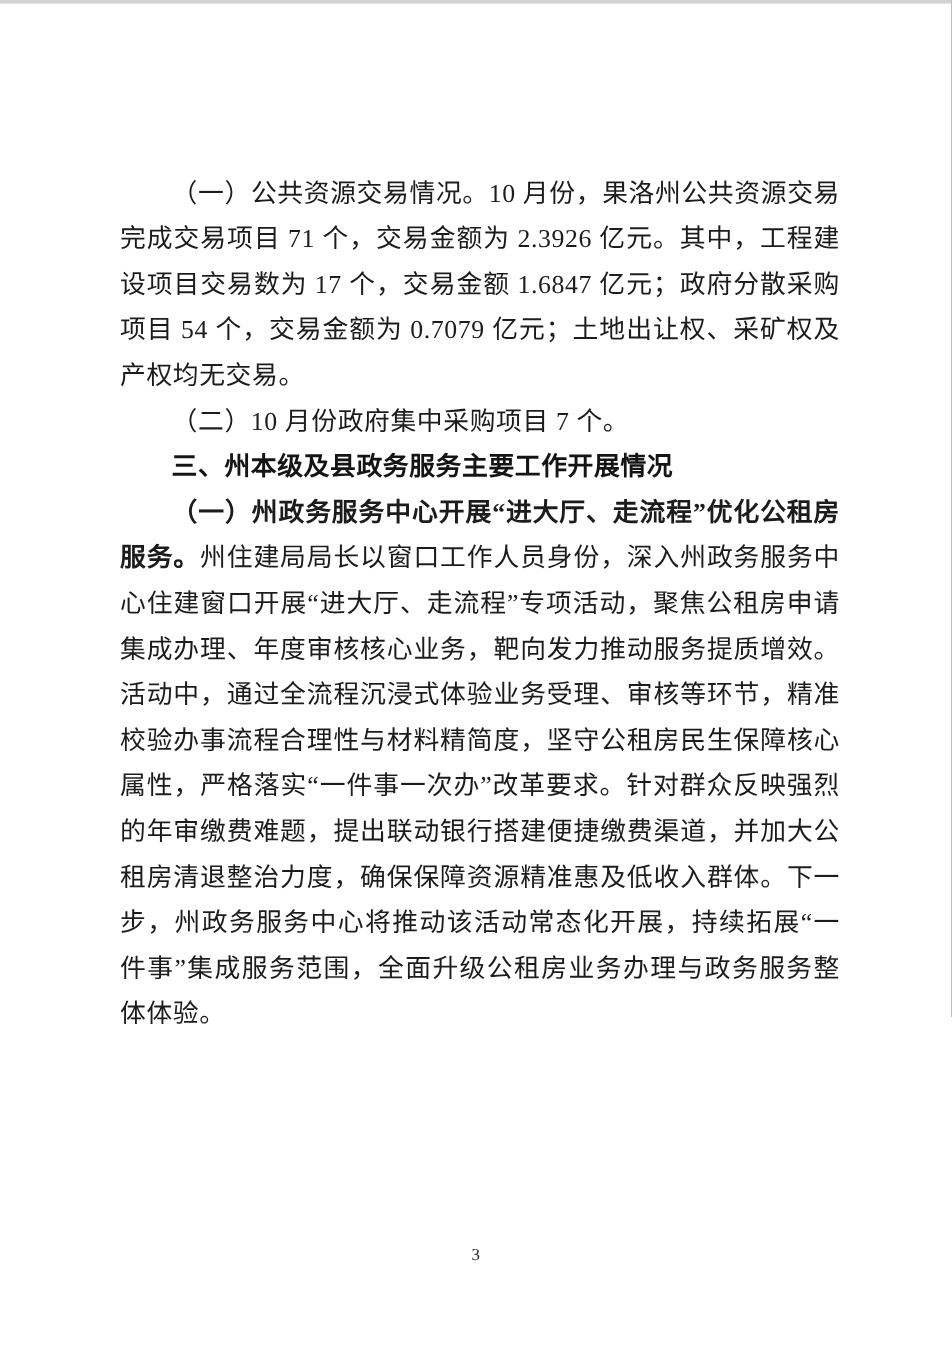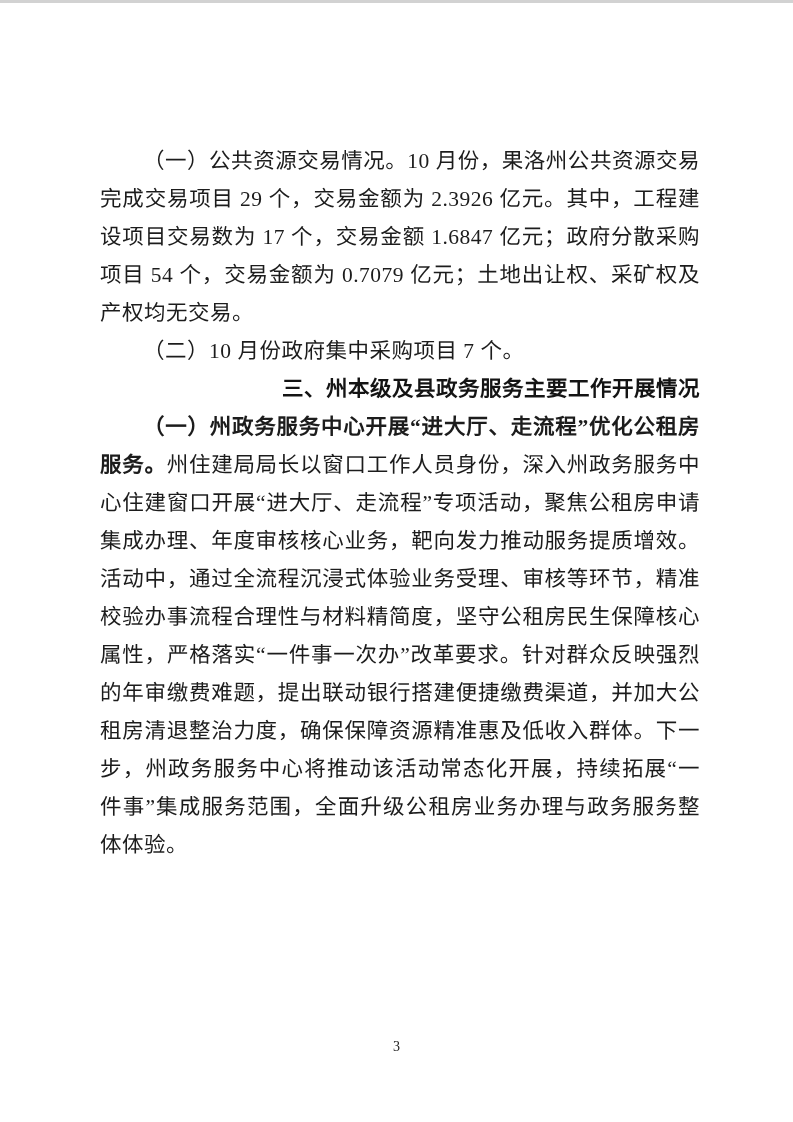--- a/index.html
+++ b/index.html
@@ -38,21 +38,21 @@
     margin: 0;
     text-indent: 2em;
   }
   .section-heading {
     margin: 0;
     text-indent: 2em;
     font-family: "Liberation Sans", sans-serif;
     font-weight: bold;
     font-size: 21.5px;
     line-height: 38px;
-    text-align: right;
+    text-align: left;
     color: #141414;
   }
   .bold-lead {
     font-weight: bold;
   }
   .page-number {
     position: absolute;
     top: 1038px;
     left: 0;
     width: 100%;
@@ -63,21 +63,21 @@
     font-family: "Liberation Serif", serif;
   }
 </style>
 </head>
 <body>
 
 <div class="page">
   <div class="scan-edge-top"></div>
 
   <div class="doc-body">
-    <p>（一）公共资源交易情况。10 月份，果洛州公共资源交易完成交易项目 29 个，交易金额为 2.3926 亿元。其中，工程建设项目交易数为 17 个，交易金额 1.6847 亿元；政府分散采购项目 54 个，交易金额为 0.7079 亿元；土地出让权、采矿权及产权均无交易。</p>
+    <p>（一）公共资源交易情况。10 月份，果洛州公共资源交易完成交易项目 71 个，交易金额为 2.3926 亿元。其中，工程建设项目交易数为 17 个，交易金额 1.6847 亿元；政府分散采购项目 54 个，交易金额为 0.7079 亿元；土地出让权、采矿权及产权均无交易。</p>
 
     <p>（二）10 月份政府集中采购项目 7 个。</p>
 
 
     <h2 class="section-heading">三、州本级及县政务服务主要工作开展情况</h2>
 
     <p><span class="bold-lead">（一）州政务服务中心开展“进大厅、走流程”优化公租房服务。</span><span>州住建局局长以窗口工作人员身份，深入州政务服务中心住建窗口开展“进大厅、走流程”专项活动，聚焦公租房申请集成办理、年度审核核心业务，靶向发力推动服务提质增效。活动中，通过全流程沉浸式体验业务受理、审核等环节，精准校验办事流程合理性与材料精简度，坚守公租房民生保障核心属性，严格落实“一件事一次办”改革要求。针对群众反映强烈的年审缴费难题，提出联动银行搭建便捷缴费渠道，并加大公租房清退整治力度，确保保障资源精准惠及低收入群体。下一步，州政务服务中心将推动该活动常态化开展，持续拓展“一件事”集成服务范围，全面升级公租房业务办理与政务服务整体体验。</span></p>
   </div>
 
   <div class="page-number">3</div>

